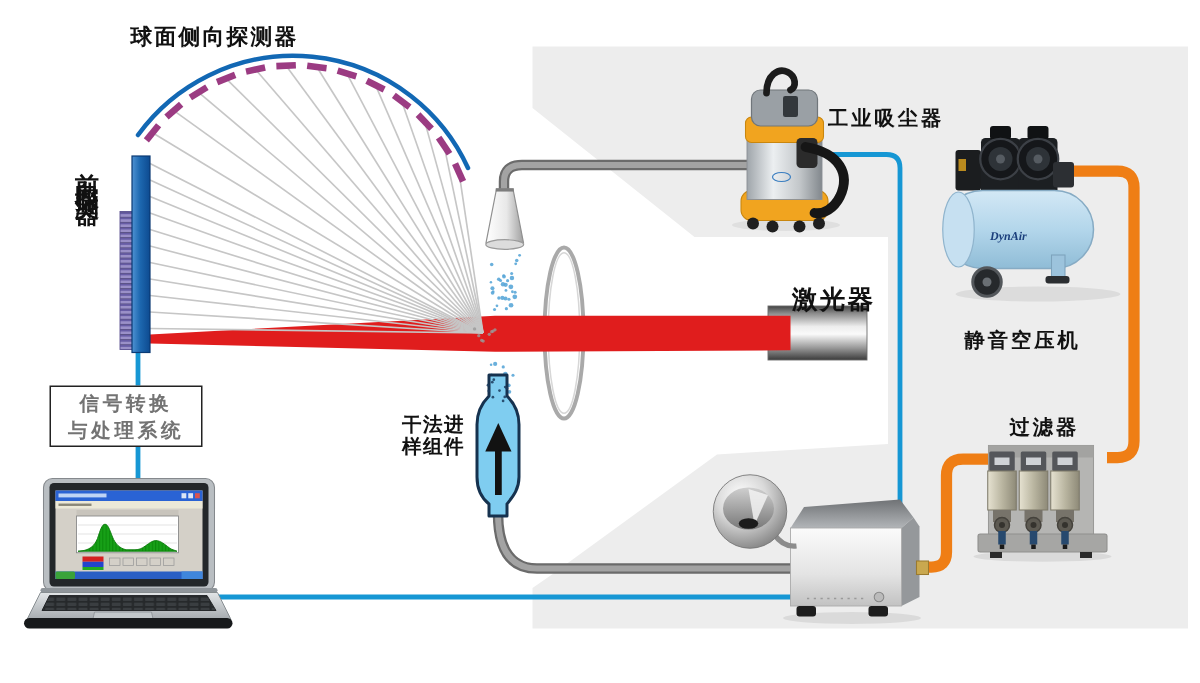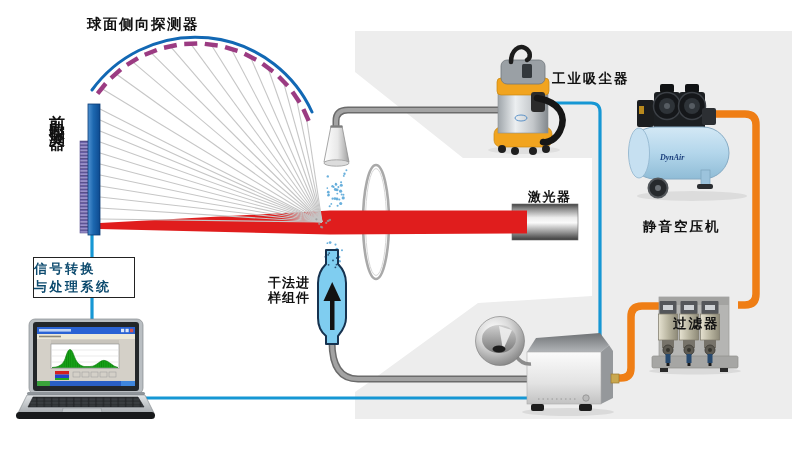--- a/index.html
+++ b/index.html
@@ -5,22 +5,22 @@
   html,body{margin:0;padding:0;background:#fff;}
   #stage{position:relative;width:800px;height:455px;background:#fff;overflow:hidden;
          font-family:"Liberation Sans",sans-serif;border-radius:17px;}
   #stage svg{position:absolute;left:0;top:0;}
   .lbl{position:absolute;color:#111;font-weight:700;white-space:nowrap;}
   .lbl-h{font-size:13.5px;letter-spacing:2px;}
   .lbl-big{font-size:14.5px;letter-spacing:1.5px;}
   .lbl-vert{writing-mode:vertical-rl;text-orientation:upright;font-size:16px;letter-spacing:5px;}
   .lbl-two{font-size:13px;letter-spacing:1px;line-height:14.5px;text-align:center;}
   #signal-box{position:absolute;left:33px;top:257px;width:100px;height:39px;background:#fff;
-      border:1.5px solid #222;display:flex;flex-direction:column;align-items:flex-start;justify-content:center;
-      font-size:13px;font-weight:700;letter-spacing:2.5px;line-height:18px;color:#0c4a6e;}
+      border:1.5px solid #222;display:flex;flex-direction:column;align-items:center;justify-content:center;
+      font-size:13px;font-weight:700;letter-spacing:2.5px;line-height:18px;color:#737373;}
   #brand-dynair{position:absolute;left:660px;top:153px;width:40px;text-align:left;
       font-family:"Liberation Serif",serif;font-style:italic;font-weight:700;
       font-size:8px;color:#1b3f7c;letter-spacing:0;}
 </style>
 </head>
 <body>
 
 <div id="stage">
 <svg width="800" height="455" viewBox="0 0 800 455">
   <defs>
@@ -429,18 +429,18 @@
 <div class="lbl lbl-big" style="left:87px;top:15px;">球面侧向探测器</div>
 <div class="lbl lbl-vert" style="left:46px;top:102px;">前向探测器</div>
 <div id="signal-box">
   <span>信号转换</span>
   <span>与处理系统</span>
 </div>
 <div class="lbl lbl-two" style="left:265px;top:276px;width:48px;">
   <div>干法进</div>
   <div>样组件</div>
 </div>
-<div class="lbl" style="left:528px;top:188px;font-size:13px;letter-spacing:1.5px;">激光器</div>
+<div class="lbl" style="left:528px;top:188px;font-size:17px;letter-spacing:1.5px;">激光器</div>
 <div class="lbl lbl-h" style="left:552px;top:70px;">工业吸尘器</div>
 <div class="lbl lbl-h" style="left:643px;top:218px;">静音空压机</div>
-<div class="lbl lbl-h" style="left:673px;top:276px;margin-top:39px;">过滤器</div>
+<div class="lbl lbl-h" style="left:673px;top:276px;">过滤器</div>
 <div id="brand-dynair">DynAir</div>
 </div>
 
 </body></html>

